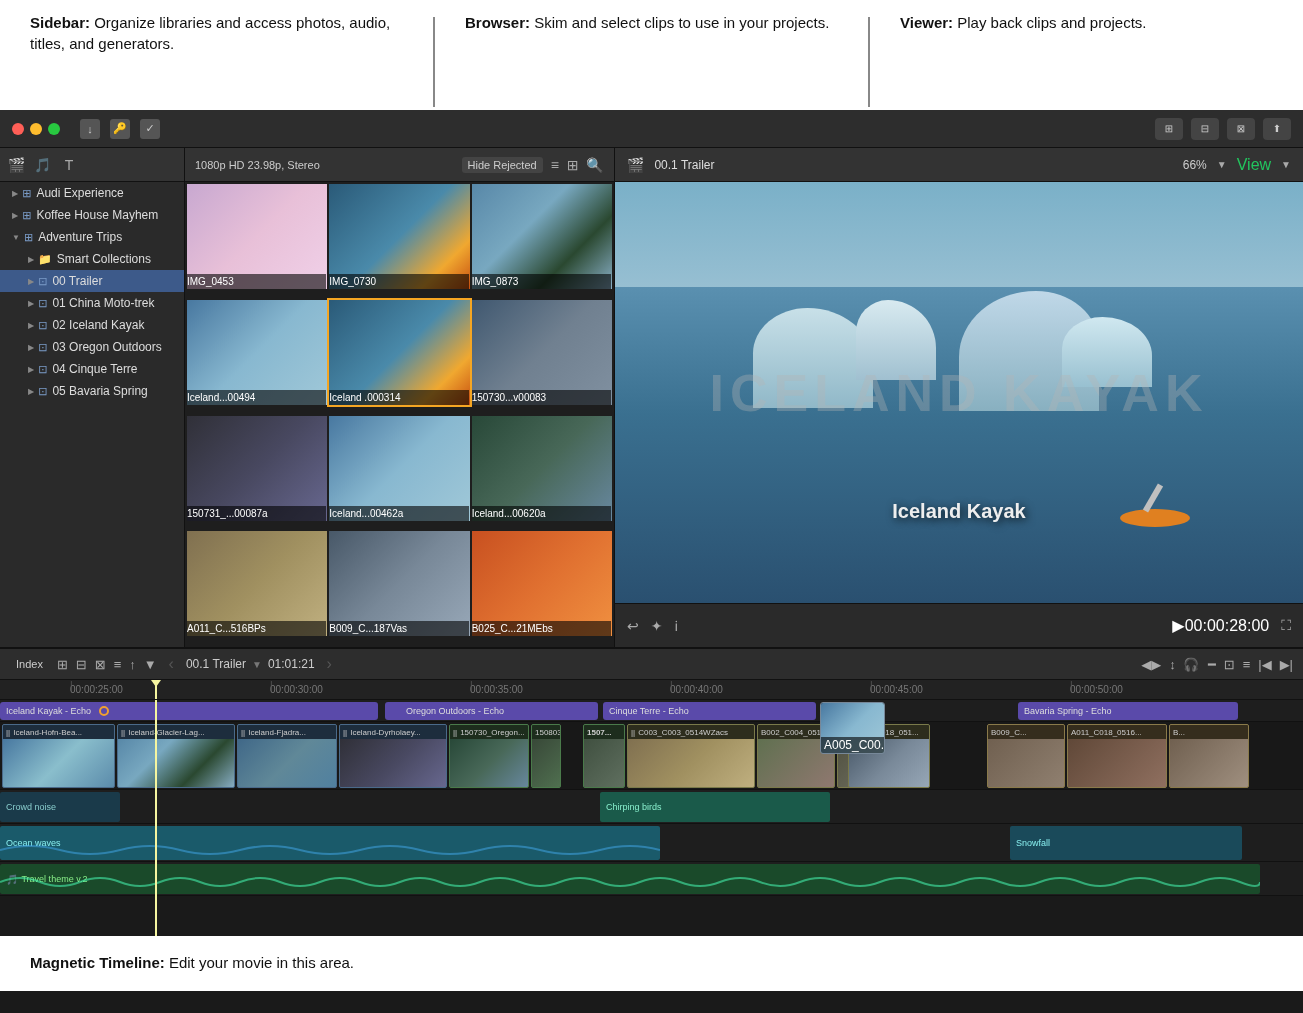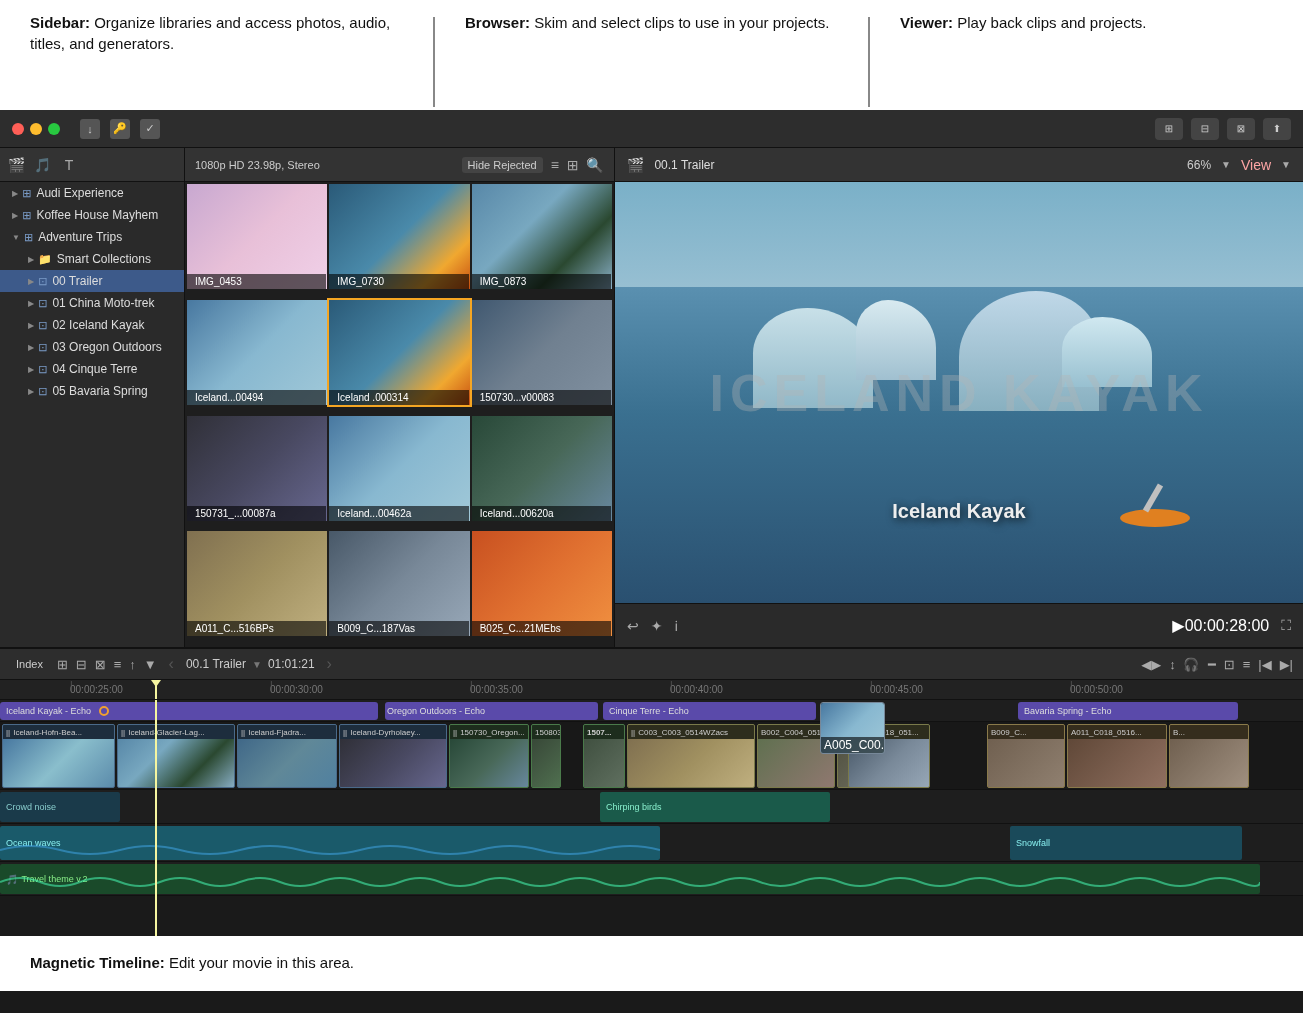--- a/index.html
+++ b/index.html
@@ -154,21 +154,21 @@
       aspect-ratio: 4/3;
       overflow: hidden;
       cursor: pointer;
     }
     .clip-label {
       position: absolute;
       bottom: 0; left: 0; right: 1px;
       background: rgba(0,0,0,0.6);
       font-size: 10px;
       color: #fff;
-      padding: 2px 8px;
+      padding: 2px 0;
     }
     .clip-thumb.selected { outline: 2px solid #f5a623; }
 
     
     .viewer {
       flex: 1;
       background: #111;
       display: flex;
       flex-direction: column;
     }
@@ -471,21 +471,21 @@
       </div>
   </div>
 
   <div class="viewer">
     <div class="viewer-toolbar">
       <span class="browser-toolbar-icon">🎬</span>
       <span style="font-size:12px;color:#ddd;">00.1 Trailer</span>
       <div class="viewer-toolbar-spacer"></div>
       <span style="font-size:12px;color:#ccc;">66%</span>
       <span style="font-size:10px;color:#aaa;">▼</span>
-      <span style="font-size:14px;color:#fca5a5;cursor:pointer;">View</span>
+      <span style="font-size:16px;color:#22c55e;cursor:pointer;">View</span>
       <span style="font-size:10px;color:#aaa;">▼</span>
     </div>
     <div class="viewer-canvas">
       <div class="viewer-scene">
         <div class="scene-sky"></div>
 
         <div style="position:absolute;top:25%;left:0;right:0;bottom:0;background:linear-gradient(180deg,#5a90b0 0%,#3a7090 40%,#2a5070 100%);"></div>
         <div style="position:absolute;top:30%;left:20%;width:120px;height:100px;background:linear-gradient(180deg,#c8e0e8 0%,#90b8c8 100%);border-radius:50% 60% 0 0;"></div>
         <div style="position:absolute;top:28%;left:35%;width:80px;height:80px;background:linear-gradient(180deg,#d8eaf0 0%,#a0c0d0 100%);border-radius:40% 60% 0 0;"></div>
         <div style="position:absolute;top:26%;left:50%;width:140px;height:120px;background:linear-gradient(180deg,#c0d8e8 0%,#88b0c0 100%);border-radius:55% 45% 0 0;"></div>
@@ -576,21 +576,21 @@
   <div style="position:absolute;top:2px;left:820px;width:65px;height:52px;background:#557799;border-radius:3px;overflow:hidden;z-index:15;border:1px solid #778899;">
     <div style="width:100%;height:100%;background:linear-gradient(135deg,#4878a0 0%,#88b8d0 50%,#a0c8d8 100%);"></div>
     <div style="position:absolute;bottom:0;left:0;right:0;background:rgba(0,0,0,0.6);font-size:12px;color:#fff;padding:1px 3px;">A005_C00...</div>
   </div>
 
   <div style="height:22px;position:relative;overflow:hidden;border-bottom:1px solid #111;">
     <div style="position:absolute;left:0;width:378px;height:18px;top:2px;background:#5a4aaa;border-radius:3px;display:flex;align-items:center;padding:0 6px;font-size:9px;color:#ddd;white-space:nowrap;overflow:hidden;">
       <span>Iceland Kayak - Echo</span>
       <span style="width:10px;height:10px;border:2px solid #f0a030;border-radius:50%;display:inline-block;margin-left:8px;flex-shrink:0;"></span>
     </div>
-    <div style="position:absolute;left:385px;width:213px;height:18px;top:2px;background:#5a4aaa;border-radius:3px;display:flex;align-items:center;padding:0 2px;font-size:9px;color:#ddd;white-space:nowrap;overflow:hidden;">
+    <div style="position:absolute;left:385px;width:213px;height:18px;top:2px;background:#5a4aaa;border-radius:3px;display:flex;align-items:center;padding:0 21px;font-size:9px;color:#ddd;white-space:nowrap;overflow:hidden;">
       <span>Oregon Outdoors - Echo</span>
     </div>
     <div style="position:absolute;left:603px;width:213px;height:18px;top:2px;background:#5a4aaa;border-radius:3px;display:flex;align-items:center;padding:0 6px;font-size:9px;color:#ddd;white-space:nowrap;overflow:hidden;">
       <span>Cinque Terre - Echo</span>
     </div>
     <div style="position:absolute;left:1018px;width:220px;height:18px;top:2px;background:#5a4aaa;border-radius:3px;display:flex;align-items:center;padding:0 6px;font-size:9px;color:#ddd;white-space:nowrap;overflow:hidden;">
       <span>Bavaria Spring - Echo</span>
     </div>
   </div>
 

